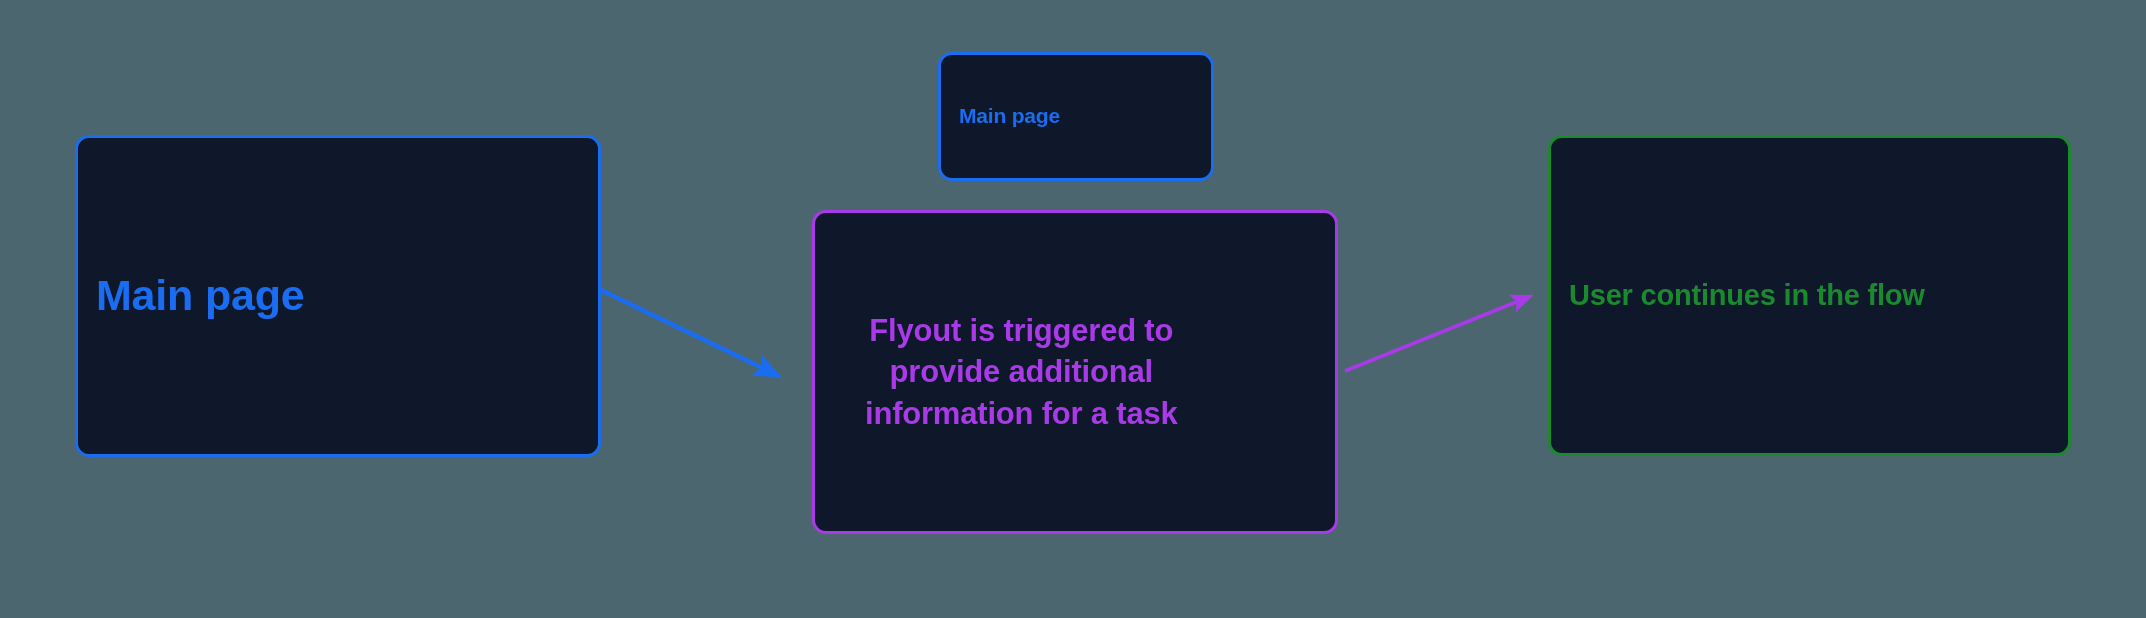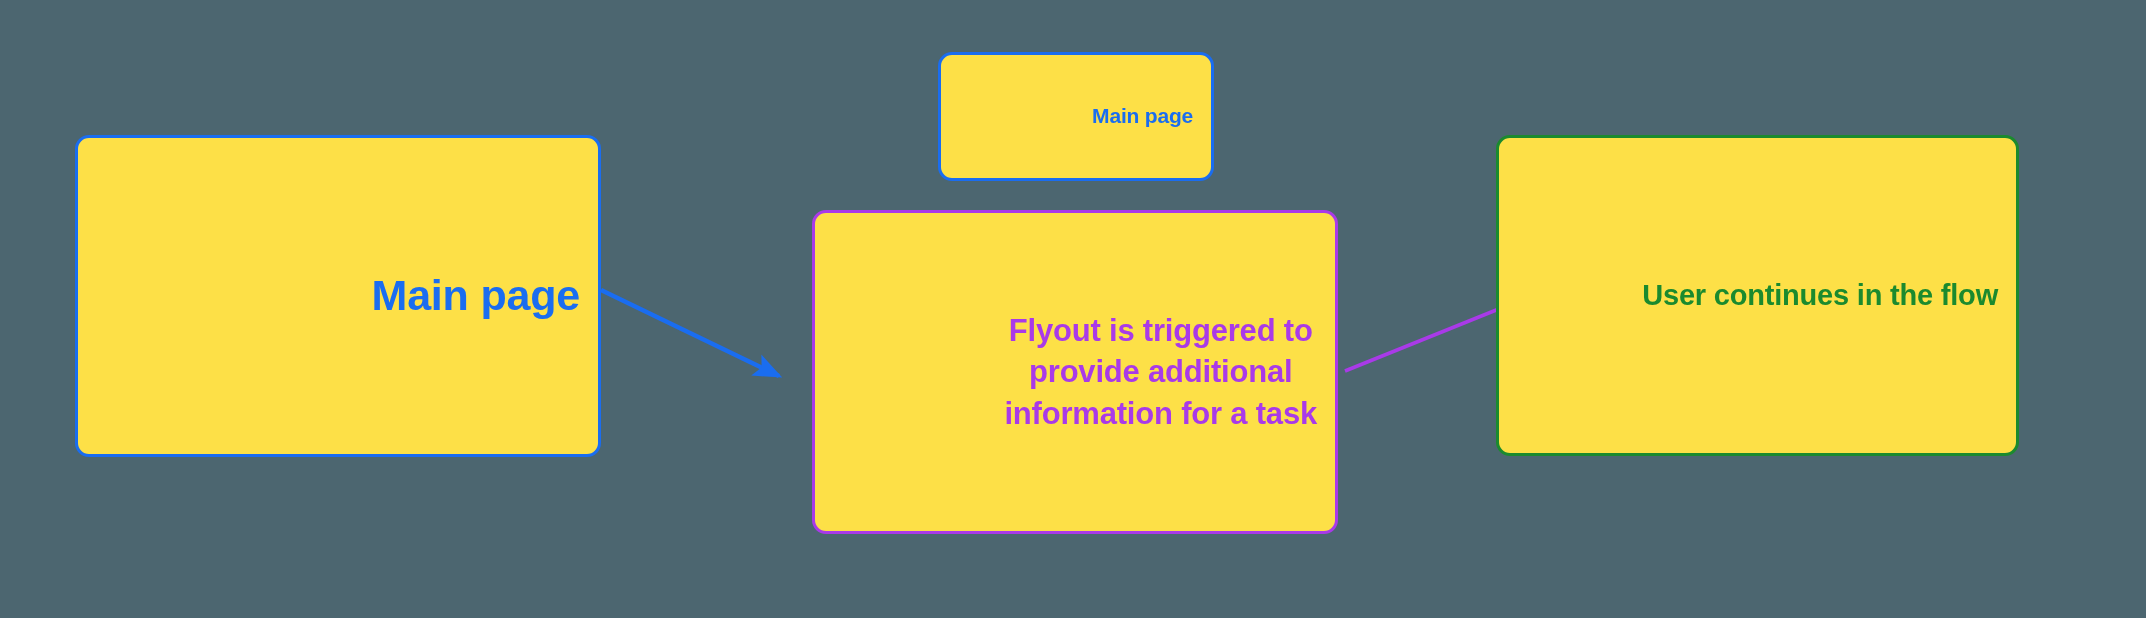--- a/index.html
+++ b/index.html
@@ -10,28 +10,28 @@
   #canvas {
     position: relative;
     width: 2146px;
     height: 618px;
     background: #4c6670;
     overflow: hidden;
     font-family: "Liberation Sans", sans-serif;
   }
   .node {
     position: absolute;
-    background: #fde047;
+    background: #0f172a;
     border-style: solid;
     border-width: 3px;
     border-radius: 14px;
     box-sizing: border-box;
     display: flex;
     align-items: center;
-    justify-content: flex-end;
+    justify-content: flex-start;
     text-align: center;
   }
   .node .label {
     font-weight: bold;
     line-height: 1.28;
     letter-spacing: -0.2px;
     padding: 0 18px;
     white-space: pre-line;
   }
 
@@ -71,21 +71,21 @@
     padding-left: 32px;
   }
   #node-flyout .label {
     color: #a93ae8;
     font-size: 31px;
     line-height: 1.33;
   }
 
   
   #node-continue {
-    left: 1496px;
+    left: 1548px;
     top: 135px;
     width: 523px;
     height: 321px;
     border-color: #1b8a2e;
   }
   #node-continue .label {
     color: #1b8a2e;
     font-size: 29px;
   }
 

